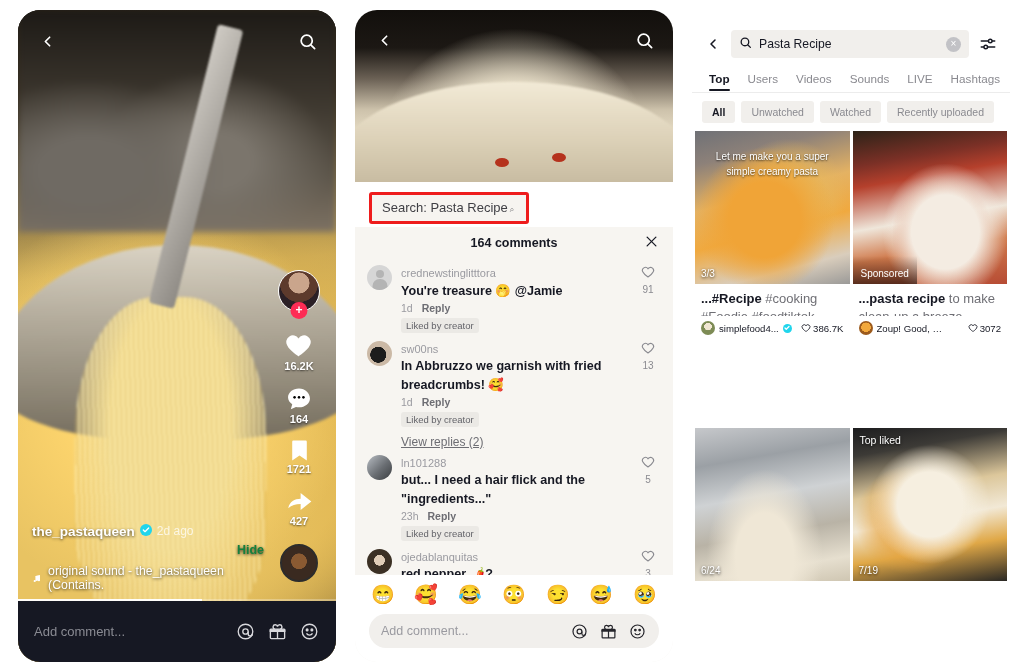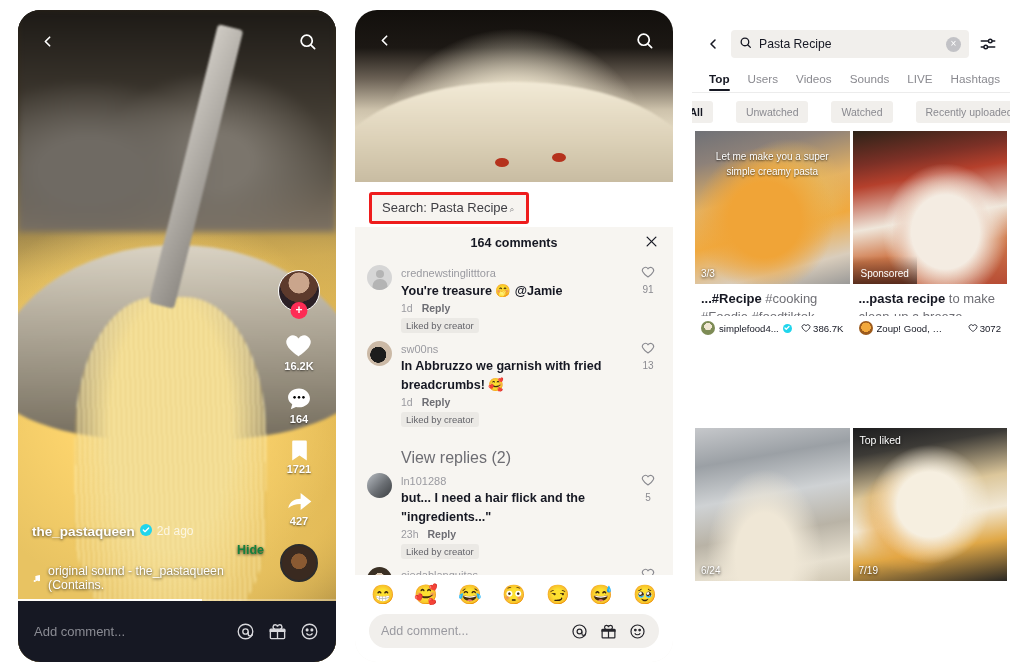--- a/index.html
+++ b/index.html
@@ -163,21 +163,21 @@
                   width:8px; height:8px; border-radius:50%; background:#b4b4b4; }
   .cmt-body { flex:1; min-width:0; }
   .cmt-name { font-size:11px; color:#9a9aa0; line-height:1.5; }
   .cmt-text { font-size:12.6px; color:#161823; line-height:1.45; font-weight:600; }
   .cmt-meta { font-size:10.5px; color:#9a9aa0; margin-top:2px; display:flex; gap:9px; }
   .cmt-meta .reply { color:#6d6d73; font-weight:600; }
   .liked-chip {
     display:inline-block; margin-top:4px; background:#ebe9e5; color:#636369;
     font-size:9.5px; border-radius:3px; padding:2px 5px;
   }
-  .view-replies { font-size:16px; color:#6d6d73; margin:20px 0 0 34px; }
+  .view-replies { font-size:12px; color:#6d6d73; margin:6px 0 0 34px;text-decoration:underline; }
   .cmt-like { width:26px; flex:0 0 26px; text-align:center; color:#8a8a90; }
   .cmt-like .n { font-size:10px; color:#8a8a90; margin-top:1px; }
   .emoji-row {
     display:flex; align-items:center; justify-content:space-between;
     padding:8px 16px 6px 16px; background:#fff; font-size:19px;
   }
   .addcomment-2 {
     background:#fff; padding:2px 14px 14px 14px;
   }
   .addcomment-2 .pill {
@@ -203,21 +203,21 @@
   .p3-filter { width:20px; color:#161823; display:flex; align-items:center; justify-content:center;}
   .p3-tabs { display:flex; gap:0; padding:10px 8px 0 8px; }
   .p3-tab {
     font-size:11.7px; color:#8a8a90; padding:4px 9px 7px 9px; position:relative; white-space:nowrap;
   }
   .p3-tab.active { color:#161823; font-weight:700; }
   .p3-tab.active::after {
     content:""; position:absolute; left:9px; right:9px; bottom:1px; height:2px; background:#161823; border-radius:2px;
   }
   .p3-divider { height:1px; background:#ececec; }
-  .p3-chips { display:flex; gap:23px; padding:8px 10px;justify-content:center; }
+  .p3-chips { display:flex; gap:6px; padding:8px 10px; }
   .chip {
     background:#f1efec; border-radius:3px; font-size:10.5px; color:#8a8a90;
     padding:5px 10px; white-space:nowrap;
   }
   .chip.active { color:#161823; font-weight:700; }
   .grid { flex:1; display:grid; grid-template-columns:1fr 1fr; gap:3px; padding:0 3px; overflow:hidden; }
   .card { display:flex; flex-direction:column; }
   .thumb { position:relative; height:153px; overflow:hidden; }
   .thumb .ov-badge {
     position:absolute; left:6px; bottom:5px; color:#fff; font-size:10px; font-weight:400;

